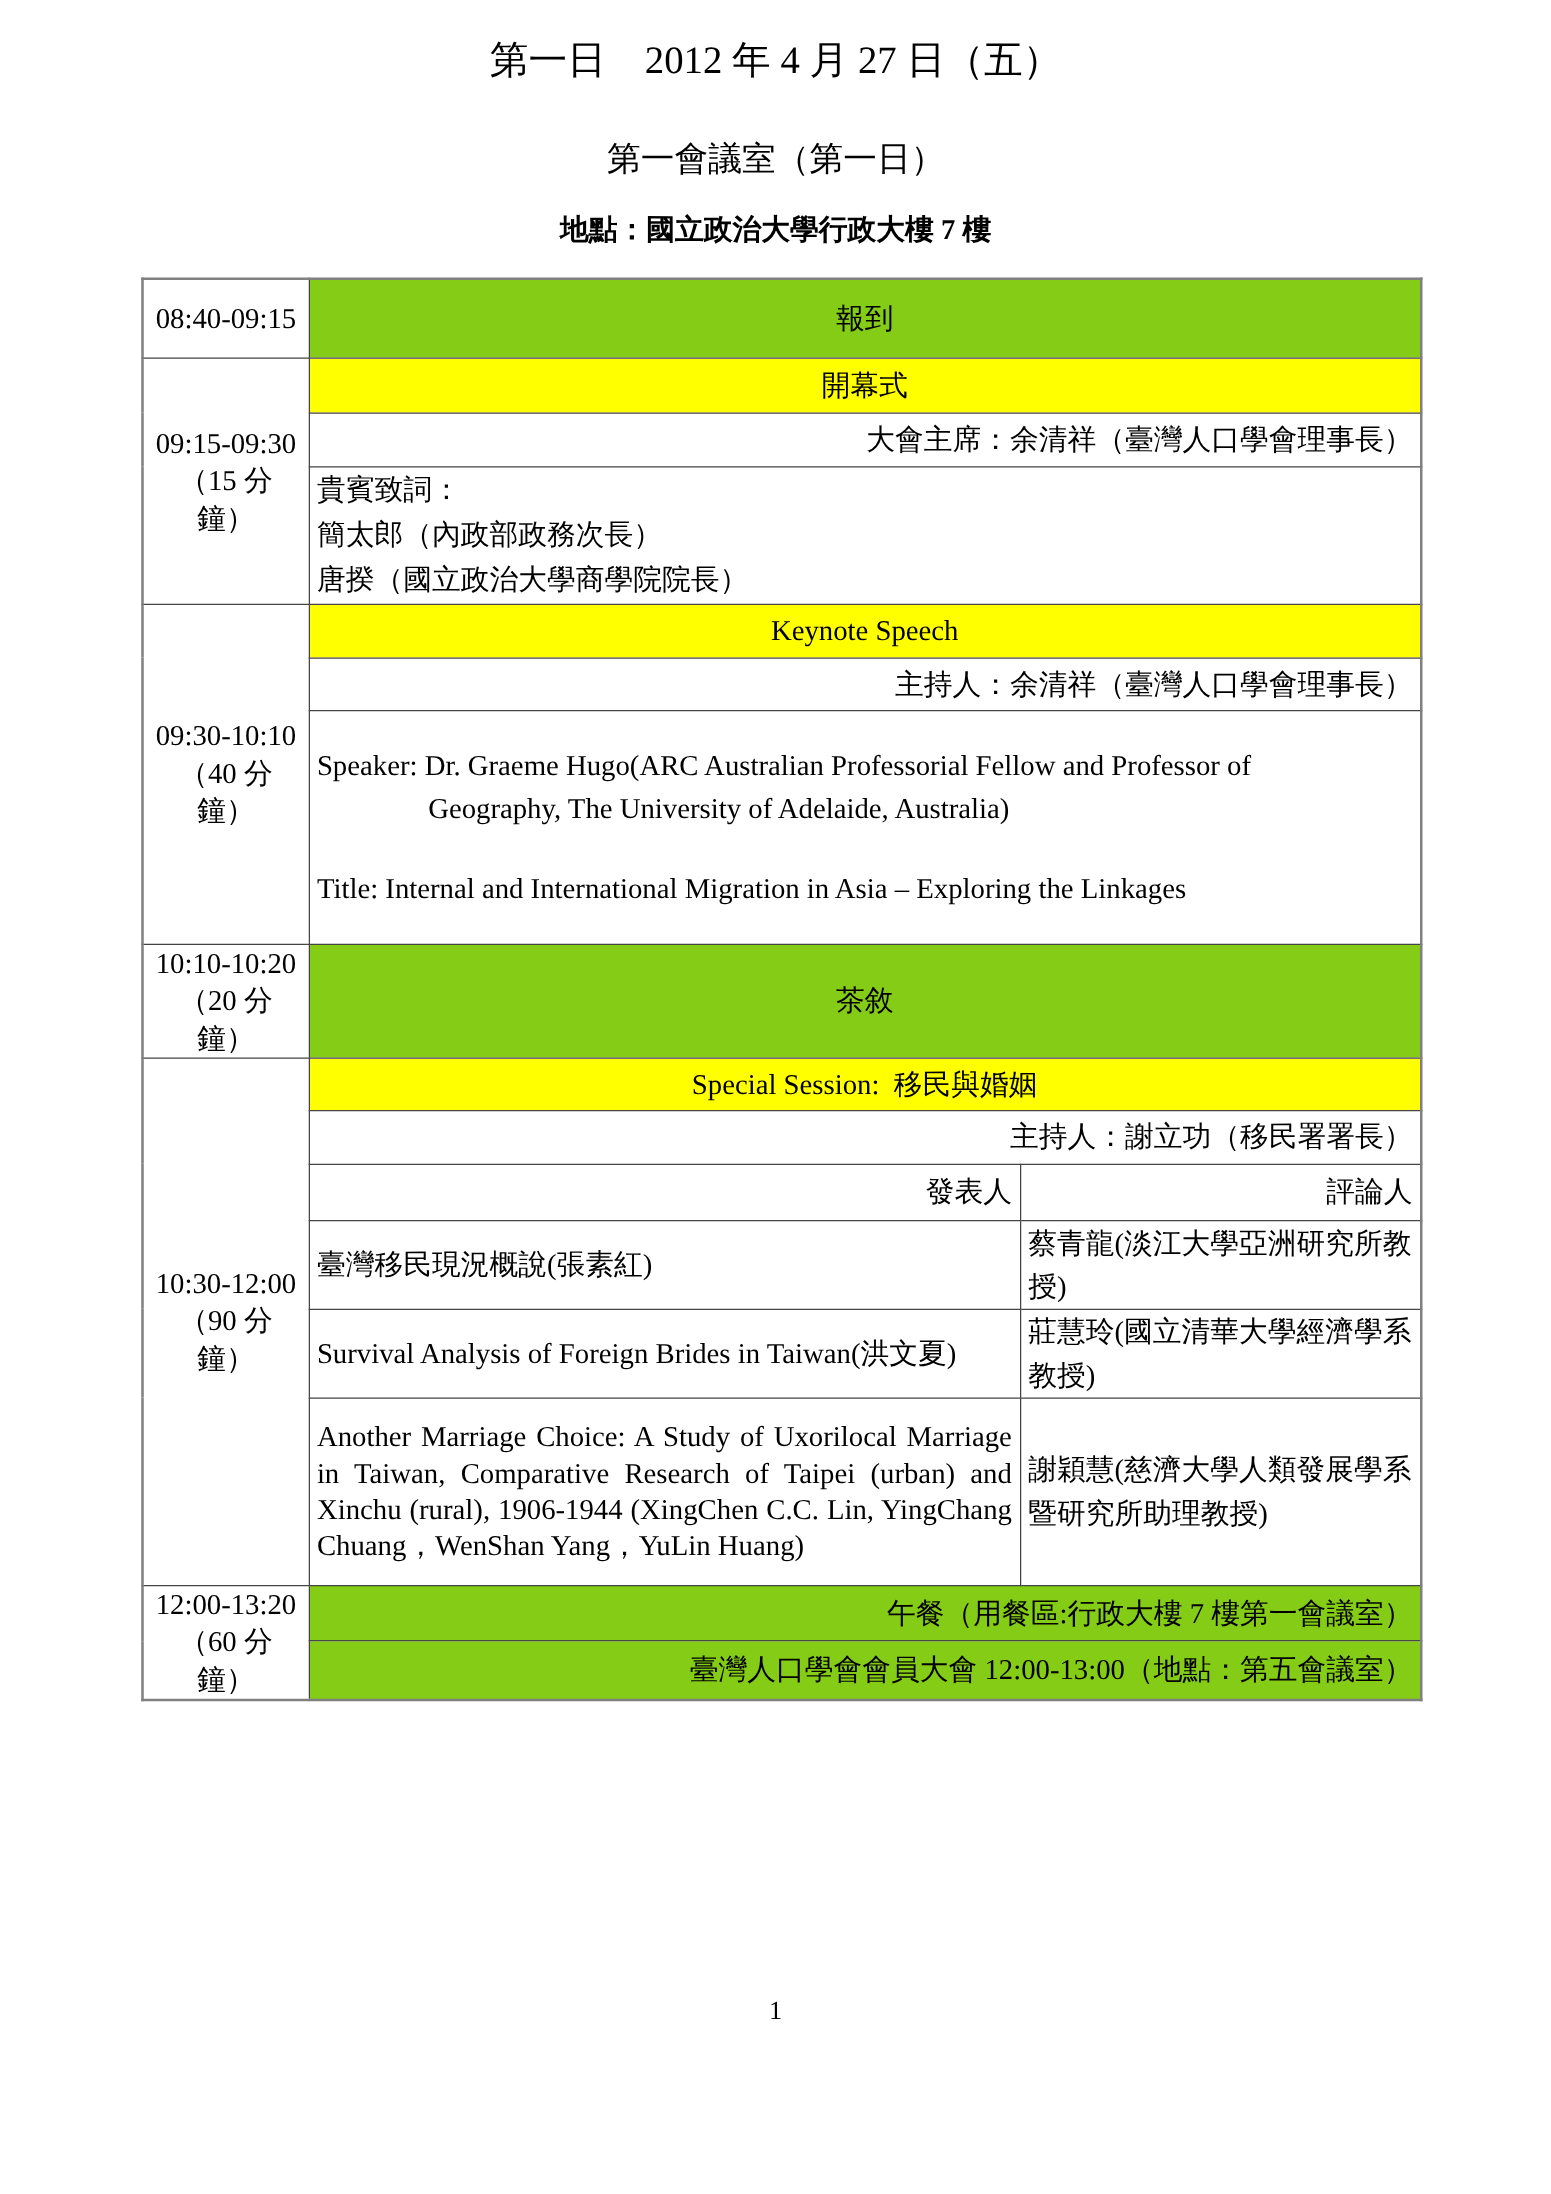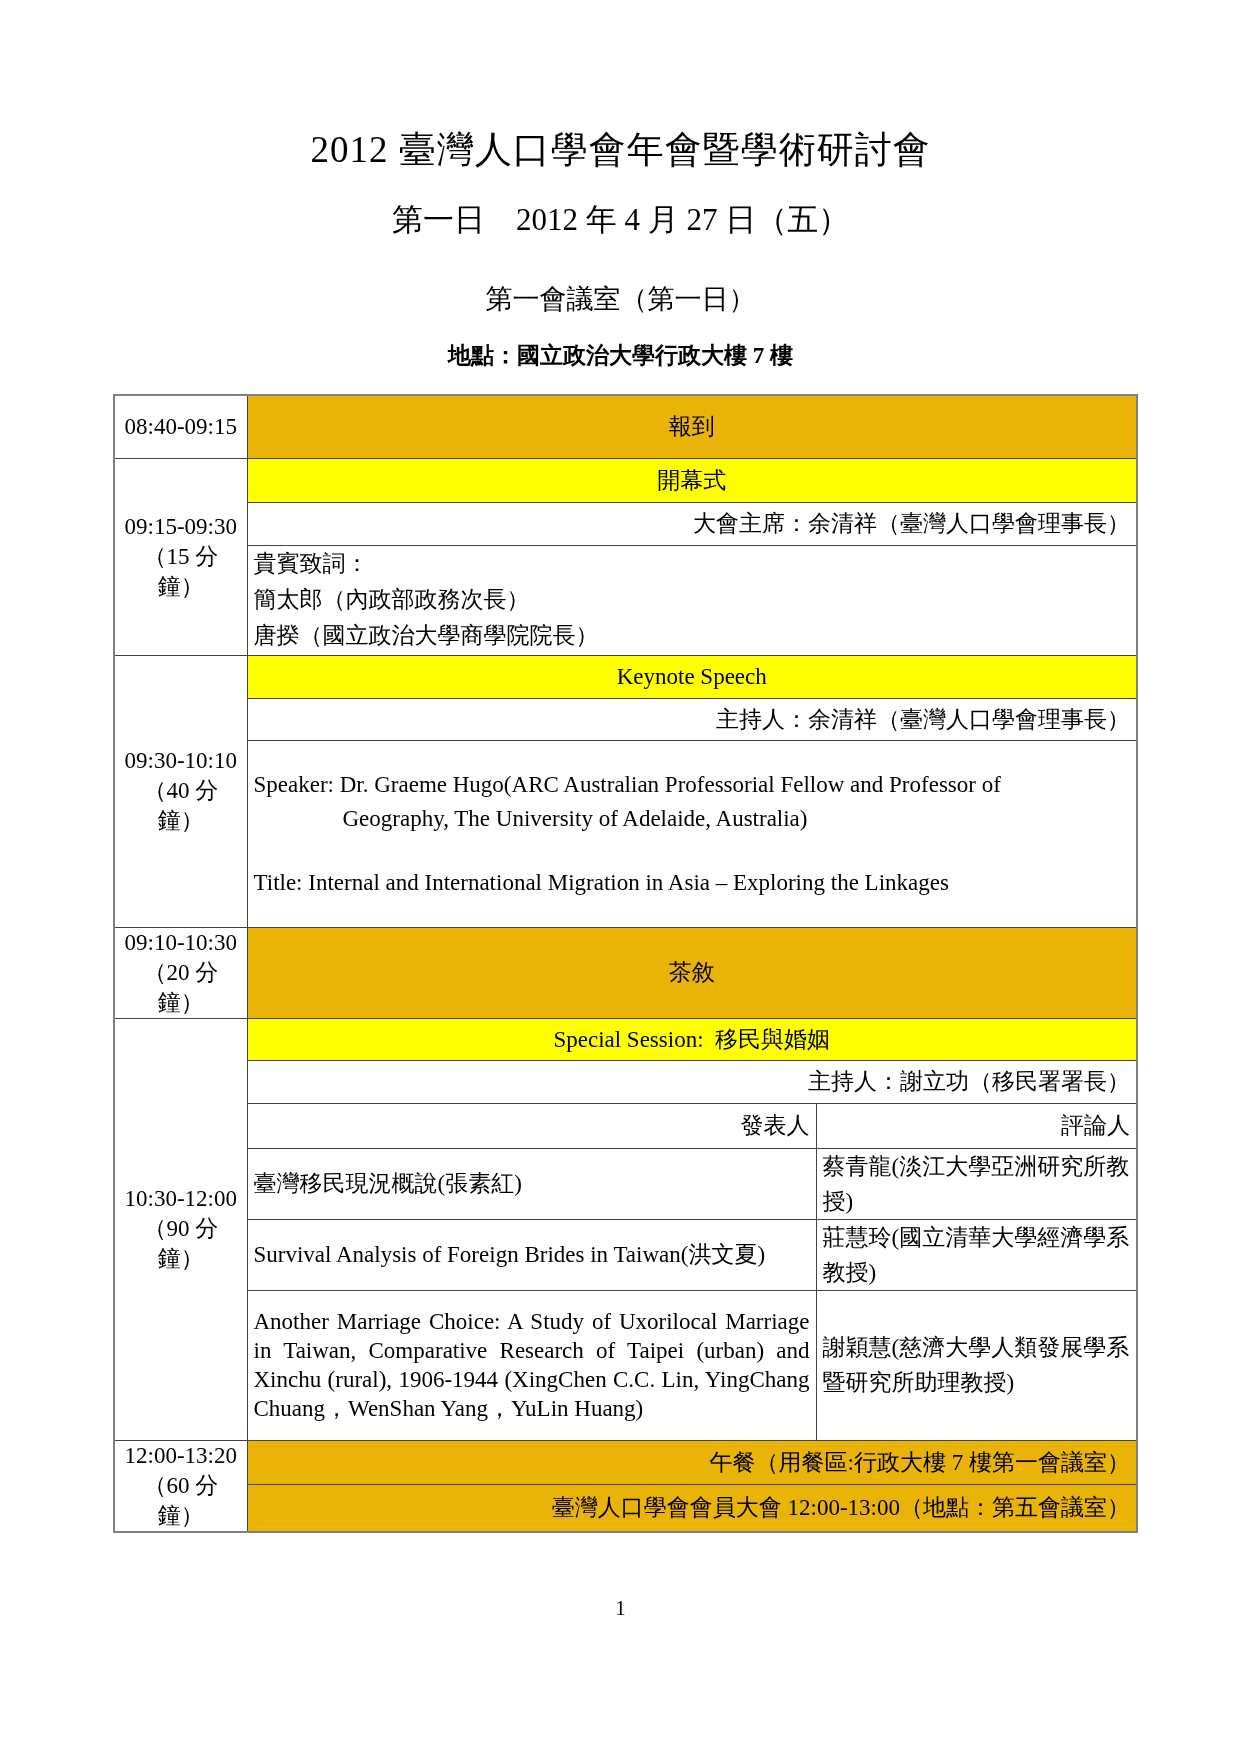--- a/index.html
+++ b/index.html
@@ -23,21 +23,21 @@
     border:1px solid #454545;
     padding:0 6px;
     font-size:23px;
     vertical-align:middle;
     overflow:hidden;
   }
   col.c-time{width:133px;}
   col.c-pres{width:569px;}
   col.c-comm{width:321px;}
 
-  .blue{background:#eab308;}
+  .blue{background:#84cc16;}
   .yellow{background:#ffff00;}
   .tc{text-align:right;}
   .time-cell{text-align:center;line-height:30px;padding:0 2px;}
   .banner{text-align:center;white-space:pre-wrap;}
   .details div{line-height:36px;text-align:left;}
   .speaker-cell{vertical-align:top;padding:38px 8px 0 4px;}
   .speaker-cell .ln{line-height:34px;}
   .speaker-cell .indent{margin-left:89px;}
   .speaker-cell .gap{height:30px;}
   .paper{font-size:22px;line-height:30px;text-align:left;}
@@ -45,21 +45,20 @@
   .justify{text-align:justify;line-height:29px;padding-top:2px;padding-bottom:2px;}
   .lunch1{font-size:23px;}
   .lunch2{font-size:28px;}
   tr.r-lunch2 td{border-top:1px solid #0f766e;}
   .page-num{position:absolute;left:0;right:0;top:1596px;text-align:center;font-size:21px;}
 </style>
 </head>
 <body>
 
 <div class="heading">
-  <div class="title-main">2012 臺灣人口學會年會暨學術研討會</div>
   <div class="title-day">第一日　2012 年 4 月 27 日（五）</div>
   <div class="title-room">第一會議室（第一日）</div>
   <div class="title-loc">地點：國立政治大學行政大樓 7 樓</div>
 </div>
 
 <table class="sched">
   <colgroup>
       <col class="c-time">
       <col class="c-pres">
       <col class="c-comm">
@@ -105,21 +104,21 @@
       <td colspan="2" class="speaker-cell">
         <div class="ln">Speaker: Dr. Graeme Hugo(ARC Australian Professorial Fellow and Professor of</div>
         <div class="ln indent">Geography, The University of Adelaide, Australia)</div>
         <div class="gap"></div>
         <div class="ln">Title: Internal and International Migration in Asia – Exploring the Linkages</div>
       </td>
     </tr>
 
     <tr style="height:71px">
       <td class="time-cell">
-        <div>09:10-10:30</div>
+        <div>10:10-10:20</div>
         <div>（20 分鐘）</div>
       </td>
       <td colspan="2" class="blue banner">茶敘</td>
     </tr>
 
     <tr style="height:42px">
       <td rowspan="6" class="time-cell">
         <div>10:30-12:00</div>
         <div>（90 分鐘）</div>
       </td>

